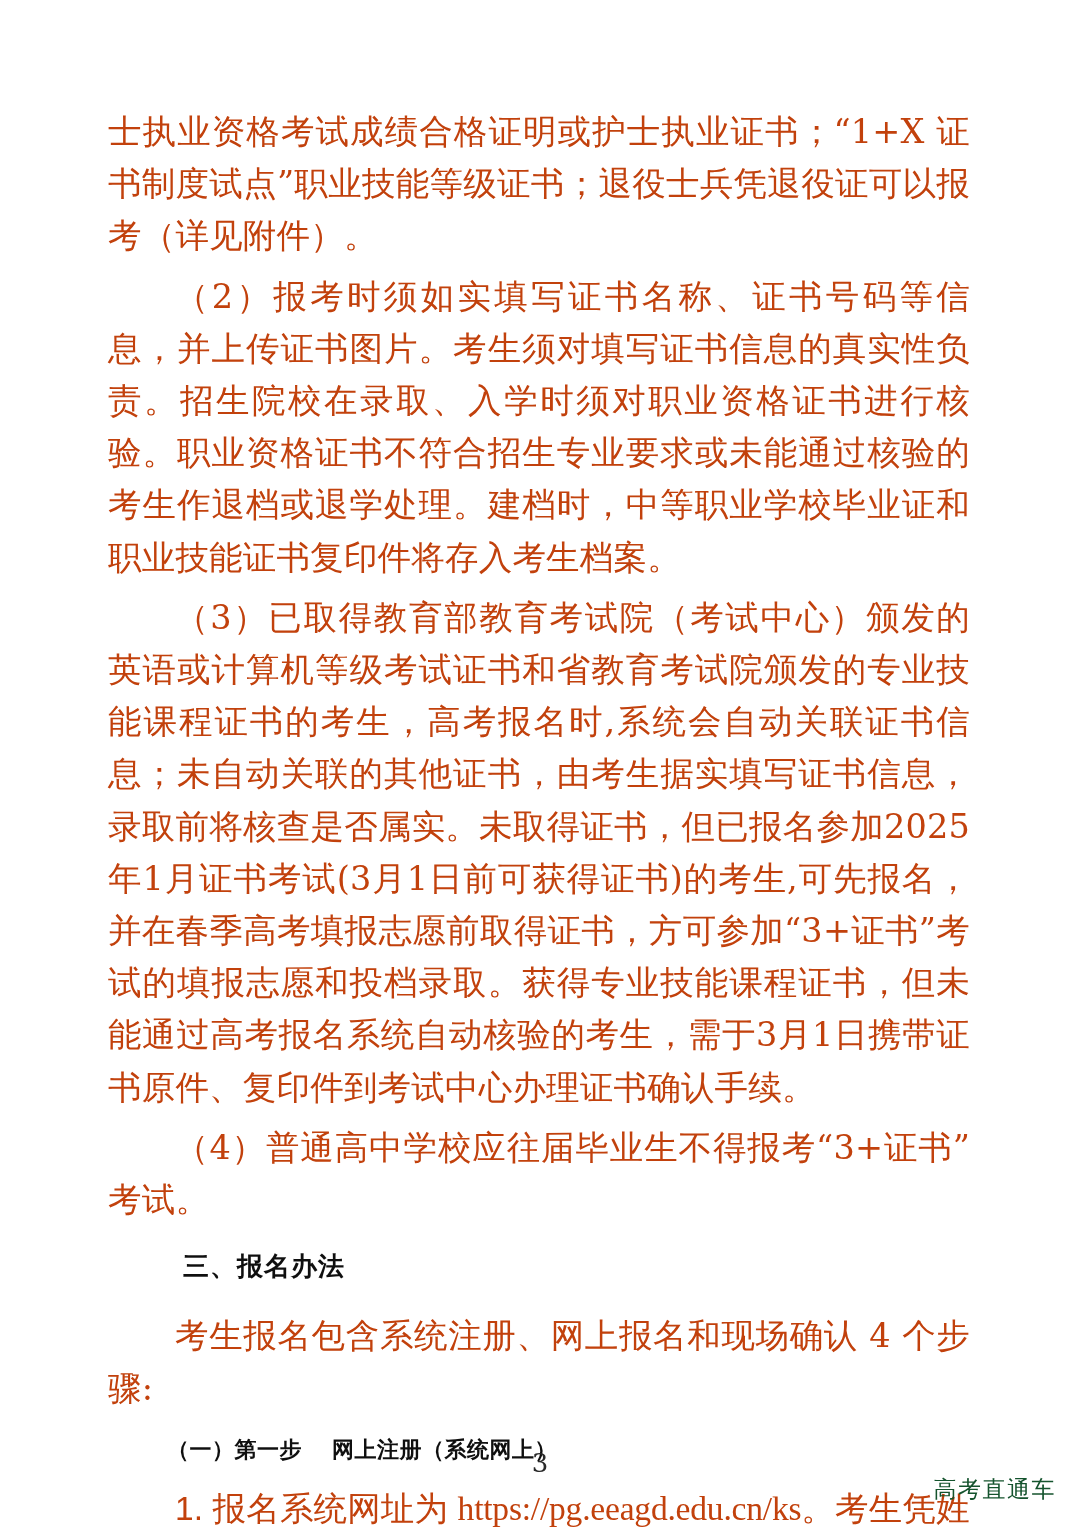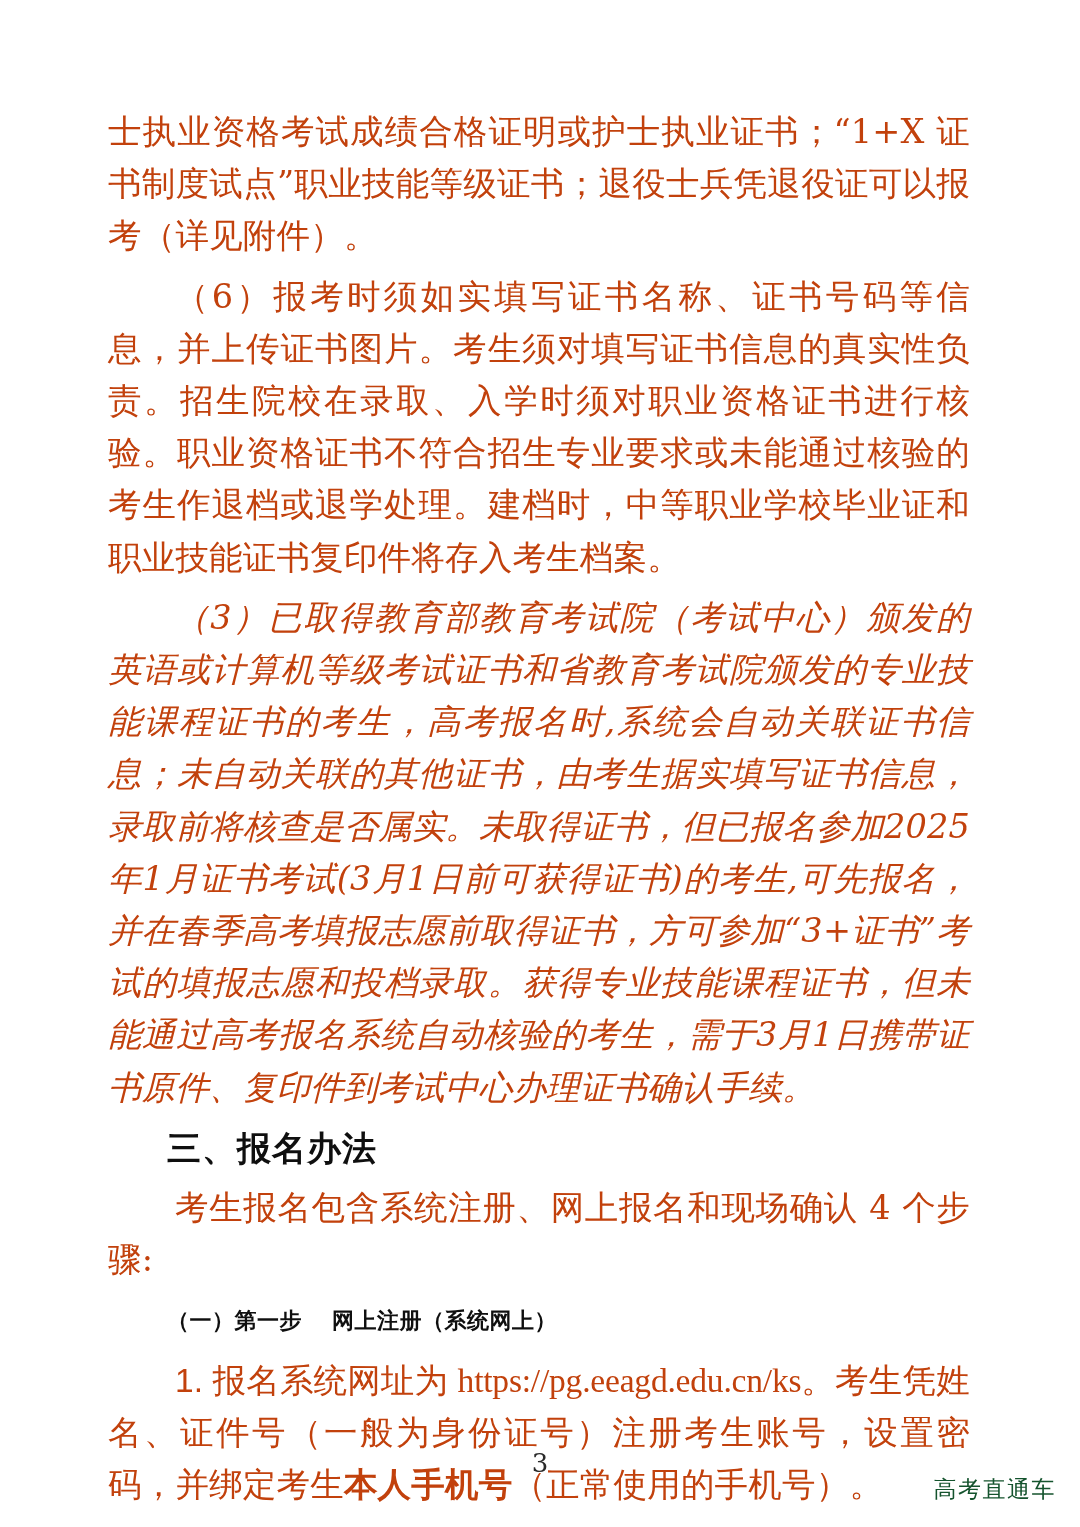--- a/index.html
+++ b/index.html
@@ -42,43 +42,43 @@
     text-align: justify;
     text-justify: inter-ideograph;
     text-indent: 67px;
     word-break: break-all;
     color: #c2410c;
   }
   
   .para.cont { text-indent: 0; }
 
   
-  .para.loose { word-spacing: 0.5px; font-style: italic; }
+  .para.loose { word-spacing: 0.5px; }
 
   
   .b-run {
     font-weight: bold;
   }
 
   
   .lat {
     font-family: Liberation Sans, sans-serif;
     letter-spacing: 0.1px;
   }
   .url {
     font-family: Liberation Serif, serif;
     letter-spacing: -0.2px;
   }
 
   
   .h-section {
-    margin: 0;
-    font-family: Liberation Sans, sans-serif;
+    margin: 16px;
+    font-family: Liberation Mono, monospace;
     font-weight: bold;
-    font-size: 34px;
+    font-size: 26px;
     line-height: 52.2px;
     text-indent: 67px;
     letter-spacing: 1px;
     color: #0f0f0f;
   }
   .h-step {
     margin: 0;
     font-weight: bold;
     font-size: 22px;
     line-height: 52.2px;
@@ -112,24 +112,25 @@
 </style>
 </head>
 <body>
 
 <div id="page-sheet">
 
   <div id="doc-body">
 
     <p class="para cont">士执业资格考试成绩合格证明或护士执业证书；“1+X 证书制度试点”职业技能等级证书；退役士兵凭退役证可以报考（详见附件）。</p>
 
-    <p class="para">（6）报考时须如实填写证书名称、证书号码等信息，并上传证书图片。考生须对填写证书信息的真实性负责。招生院校在录取、入学时须对职业资格证书进行核验。职业资格证书不符合招生专业要求或未能通过核验的考生作退档或退学处理。建档时，中等职业学校毕业证和职业技能证书复印件将存入考生档案。</p>
+    <p class="para">（2）报考时须如实填写证书名称、证书号码等信息，并上传证书图片。考生须对填写证书信息的真实性负责。招生院校在录取、入学时须对职业资格证书进行核验。职业资格证书不符合招生专业要求或未能通过核验的考生作退档或退学处理。建档时，中等职业学校毕业证和职业技能证书复印件将存入考生档案。</p>
 
     <p class="para loose">（3）已取得教育部教育考试院（考试中心）颁发的英语或计算机等级考试证书和省教育考试院颁发的专业技能课程证书的考生，高考报名时,系统会自动关联证书信息；未自动关联的其他证书，由考生据实填写证书信息，录取前将核查是否属实。未取得证书，但已报名参加2025年1月证书考试(3月1日前可获得证书)的考生,可先报名，并在春季高考填报志愿前取得证书，方可参加“3+证书”考试的填报志愿和投档录取。获得专业技能课程证书，但未能通过高考报名系统自动核验的考生，需于3月1日携带证书原件、复印件到考试中心办理证书确认手续。</p>
 
+    <p class="para">（4）普通高中学校应往届毕业生不得报考“3+证书”考试。</p>
 
     <h2 class="h-section">三、报名办法</h2>
 
     <p class="para">考生报名包含系统注册、网上报名和现场确认 4 个步骤:</p>
 
     <h3 class="h-step"><span>（一）第一步</span><span class="gap"></span><span>网上注册（系统网上）</span></h3>
 
     <p class="para"><span class="lat">1. 报名系统网址为 </span><span class="url">https://pg.eeagd.edu.cn/ks</span><span>。考生凭姓名、证件号（一般为身份证号）注册考生账号，设置密码，并绑定考生</span><span class="b-run">本人手机号</span><span>（正常使用的手机号）。</span></p>
 
   </div>

